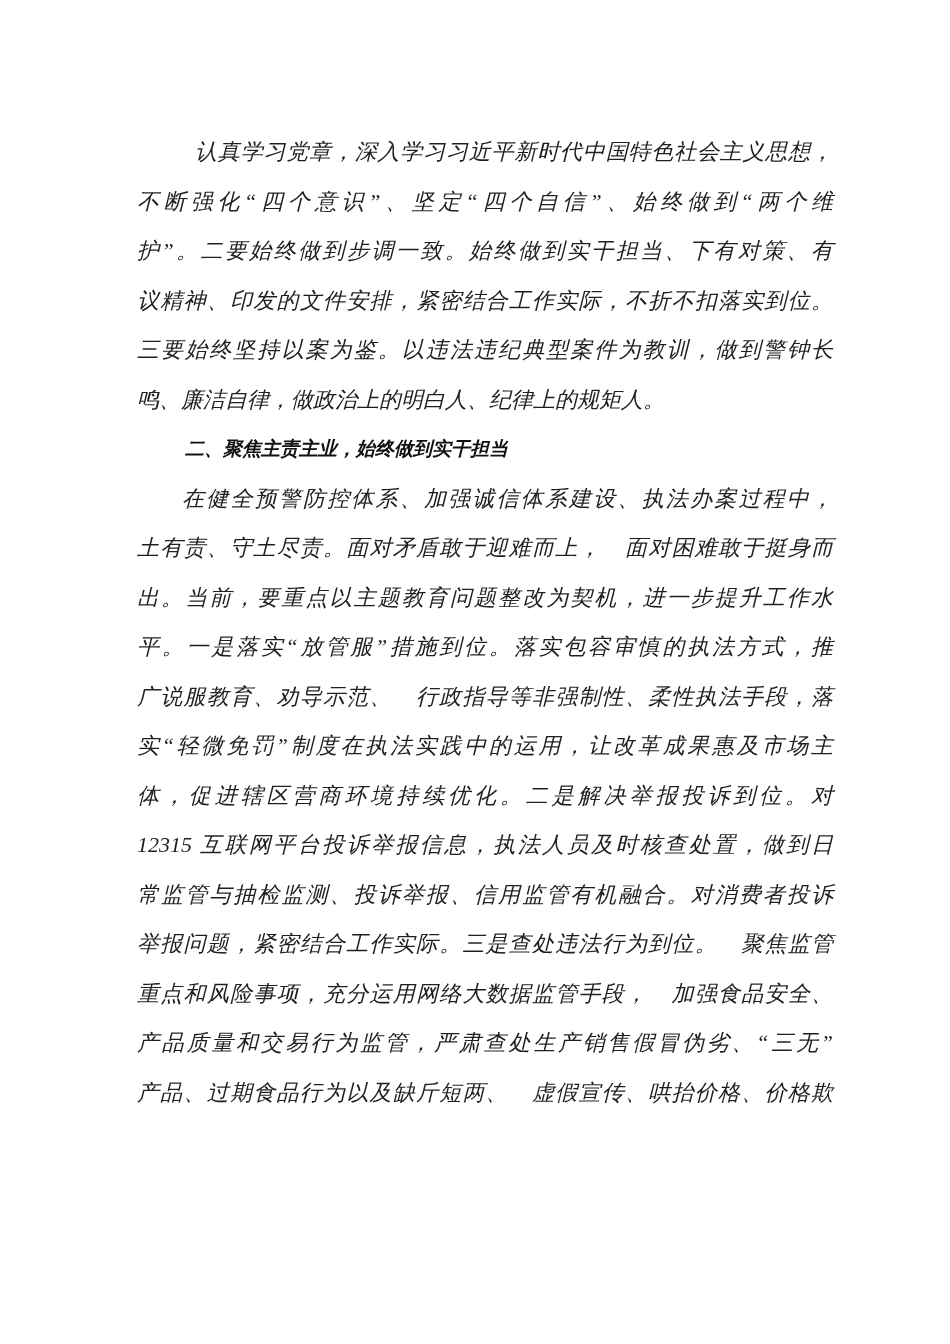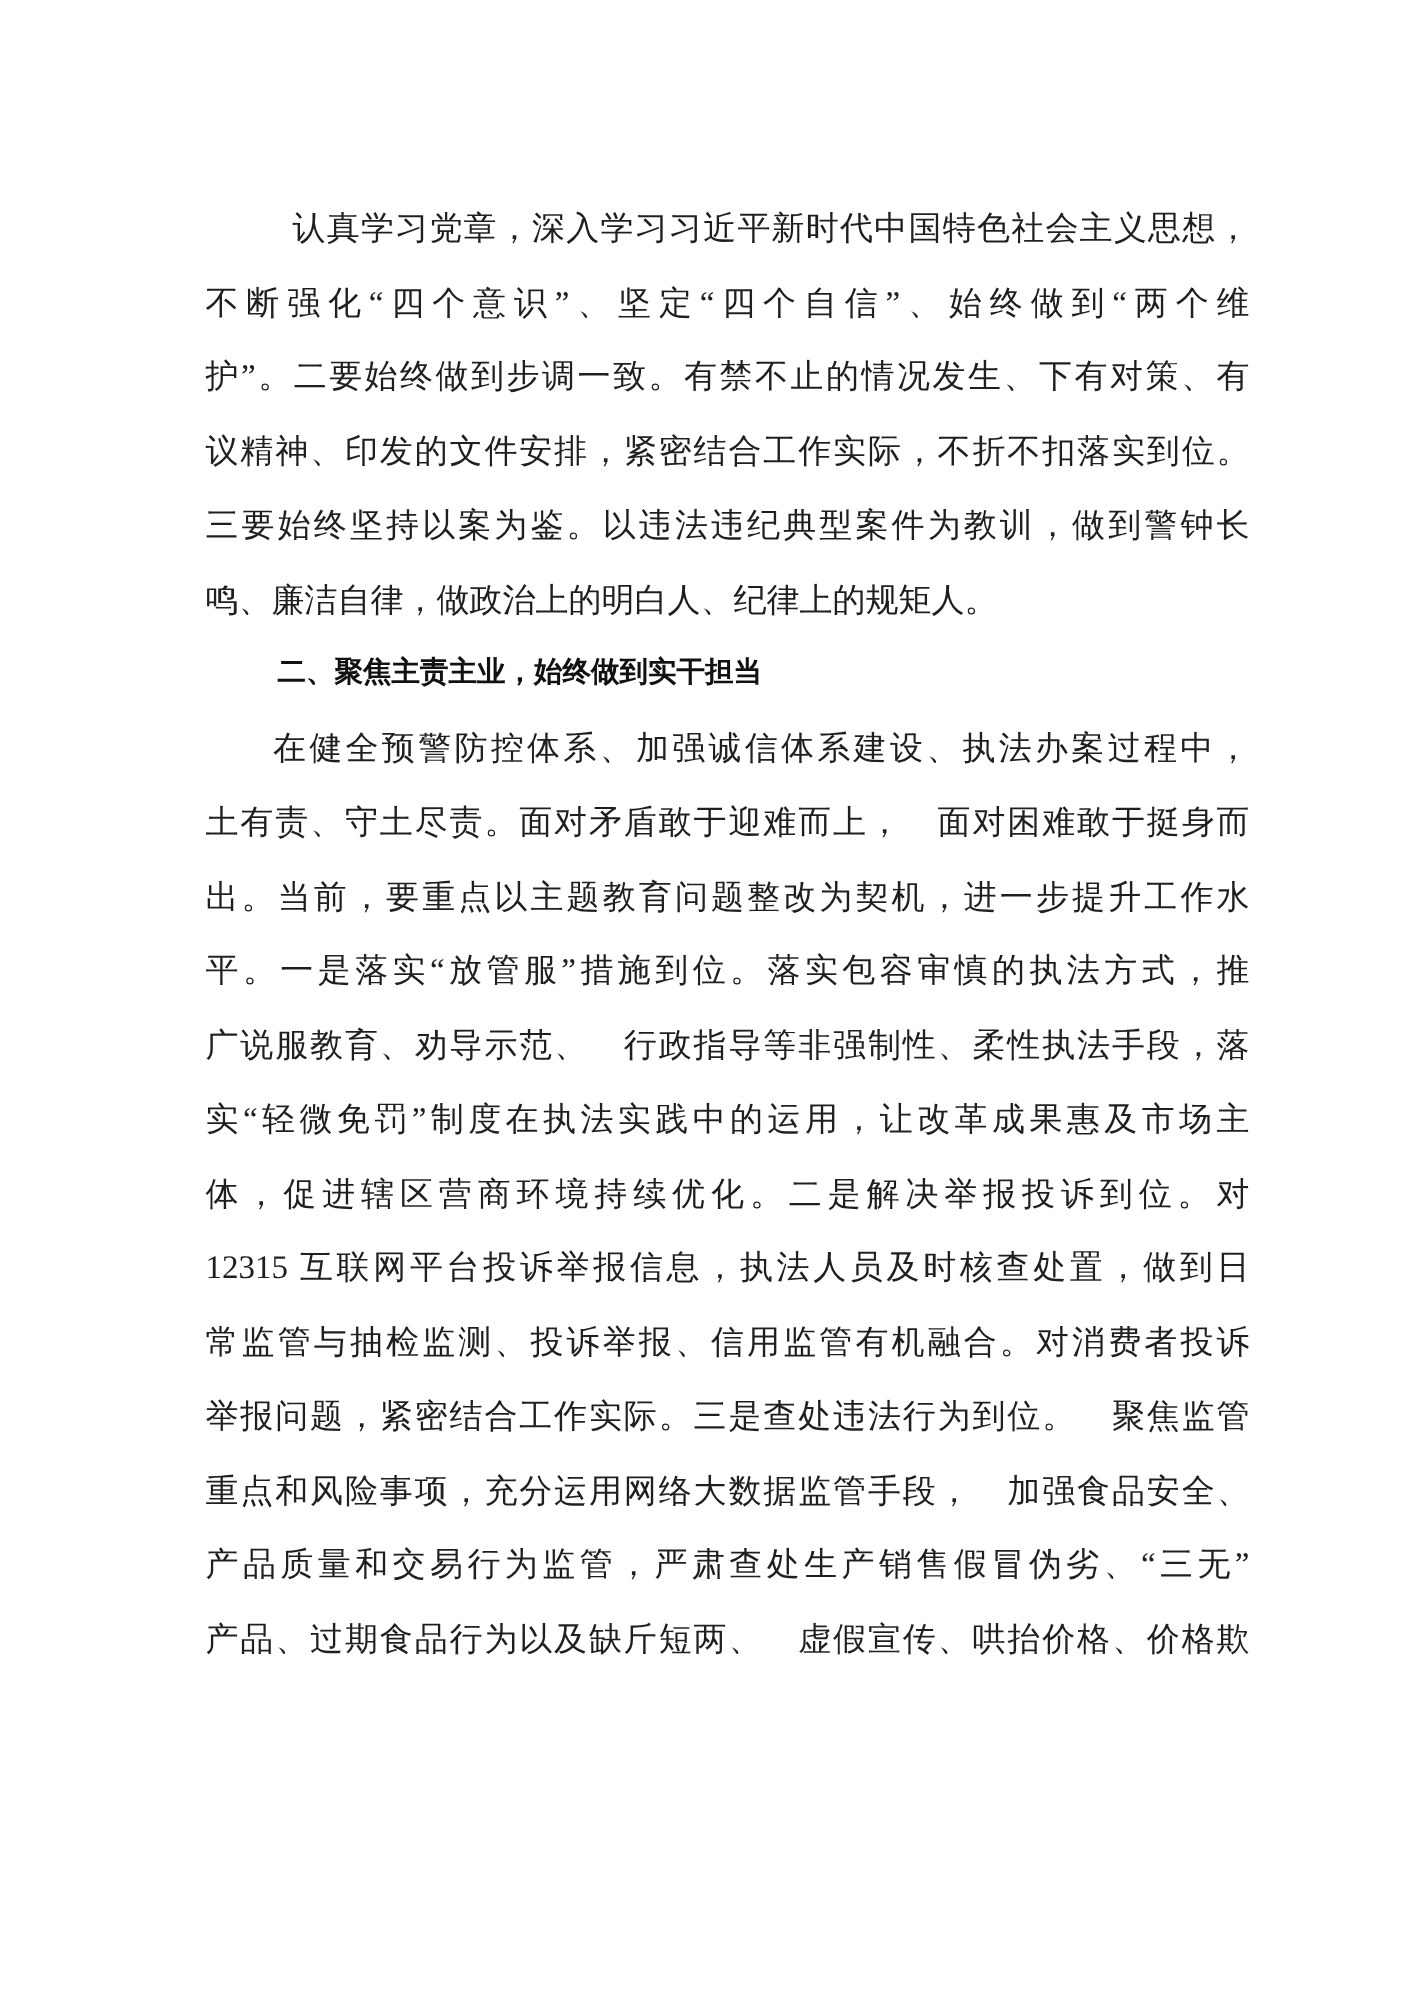--- a/index.html
+++ b/index.html
@@ -11,20 +11,21 @@
     }
     .page {
       width: 950px;
       height: 1344px;
       background: #ffffff;
       padding: 127px 117px 0 137px;
       overflow: hidden;
     }
     .doc-body {
       width: 696px;
+      font-style: italic;
     }
     .line {
       height: 49.5px;
       line-height: 49.5px;
       font-size: 22px;
       color: #1f1f1f;
       text-align: justify;
       text-align-last: justify;
       white-space: pre-wrap;
     }
@@ -43,21 +44,21 @@
       color: #111111;
     }
   </style>
 </head>
 <body>
 
 <div class="page">
   <div class="doc-body" id="doc-body">
       <div class="line p-first-a">认真学习党章，深入学习习近平新时代中国特色社会主义思想，</div>
       <div class="line body">不断强化“四个意识”、坚定“四个自信”、始终做到“两个维</div>
-      <div class="line body">护”。二要始终做到步调一致。有禁不止的情况发生、下有对策、有</div>
+      <div class="line body">护”。二要始终做到步调一致。始终做到实干担当、下有对策、有</div>
       <div class="line body">议精神、印发的文件安排，紧密结合工作实际，不折不扣落实到位。</div>
       <div class="line body">三要始终坚持以案为鉴。以违法违纪典型案件为教训，做到警钟长</div>
       <div class="line p-end">鸣、廉洁自律，做政治上的明白人、纪律上的规矩人。</div>
       <div class="line heading">二、聚焦主责主业，始终做到实干担当</div>
       <div class="line p-first-b">在健全预警防控体系、加强诚信体系建设、执法办案过程中，</div>
       <div class="line body">土有责、守土尽责。面对矛盾敢于迎难而上，　面对困难敢于挺身而</div>
       <div class="line body">出。当前，要重点以主题教育问题整改为契机，进一步提升工作水</div>
       <div class="line body">平。一是落实“放管服”措施到位。落实包容审慎的执法方式，推</div>
       <div class="line body">广说服教育、劝导示范、　行政指导等非强制性、柔性执法手段，落</div>
       <div class="line body">实“轻微免罚”制度在执法实践中的运用，让改革成果惠及市场主</div>

